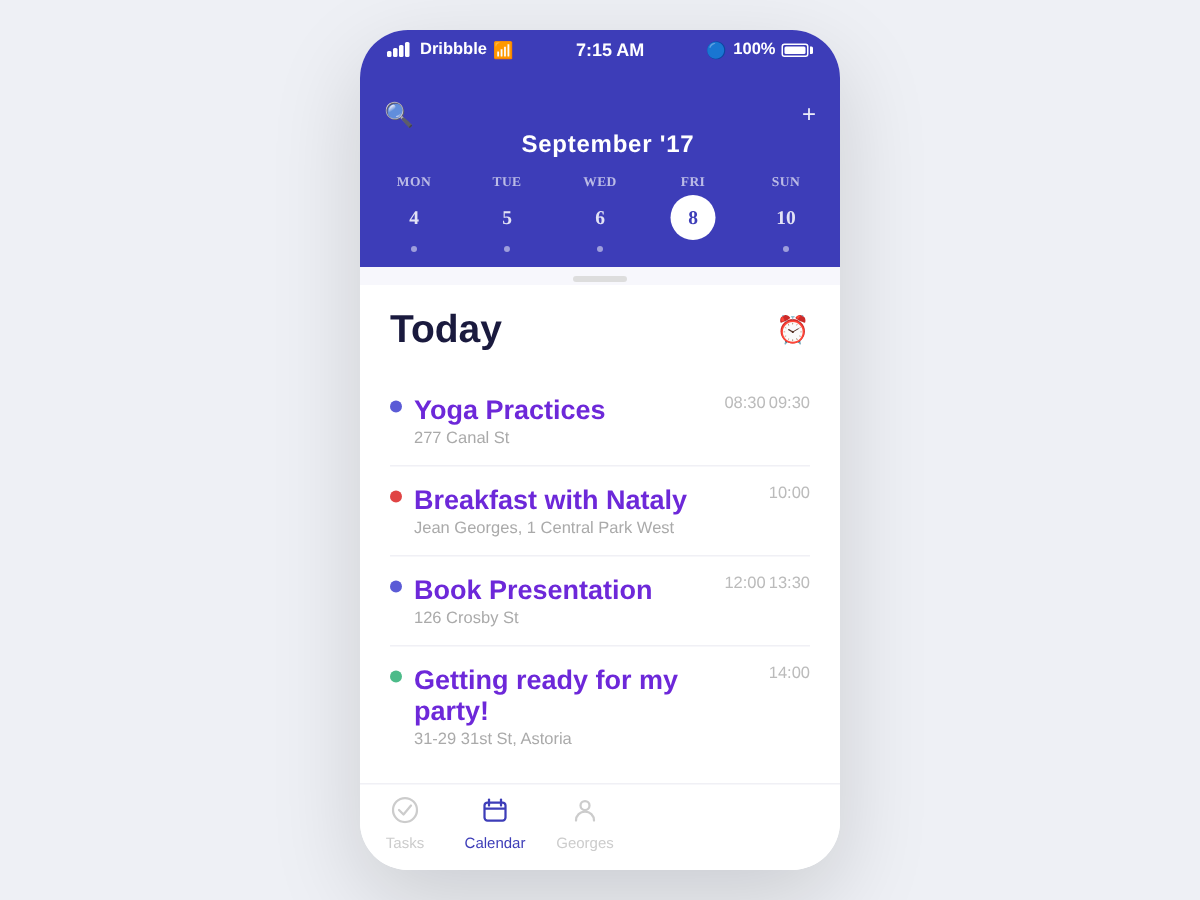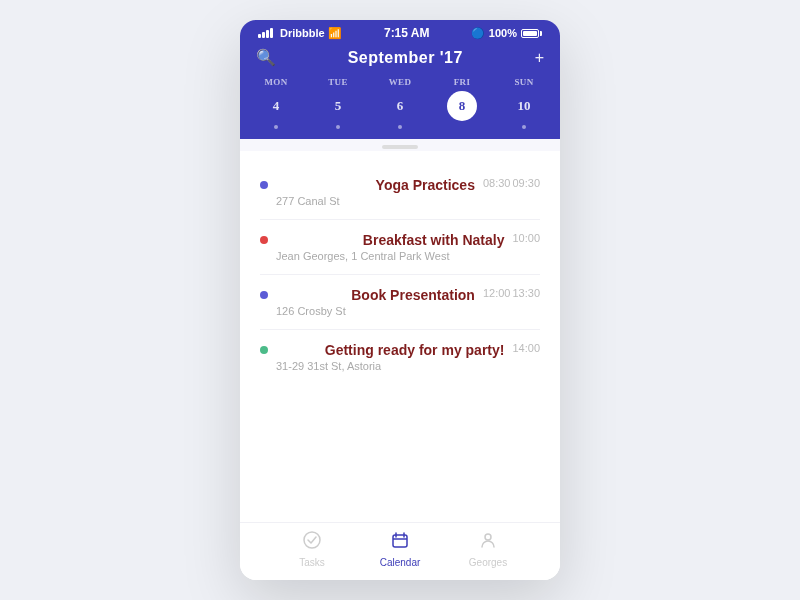--- a/index.html
+++ b/index.html
@@ -9,21 +9,21 @@
       justify-content: center;
       align-items: center;
       width: 800px;
       height: 600px;
       font-family: -apple-system, BlinkMacSystemFont, 'Segoe UI', sans-serif;
     }
     .phone {
       width: 320px;
       height: 560px;
       background: #fff;
-      border-radius: 16px;
+      border-radius: 32px;
       overflow: hidden;
       box-shadow: 0 20px 60px rgba(0,0,0,0.15);
       display: flex;
       flex-direction: column;
     }
     
     .status-bar {
       background: #3d3db8;
       display: flex;
       justify-content: space-between;
@@ -79,20 +79,21 @@
     .header-row {
       display: flex;
       justify-content: space-between;
       align-items: center;
       margin-bottom: 10px;
     }
     .header-title {
       font-size: 16px;
       font-weight: 700;
       letter-spacing: 0.5px;
+      margin-top: 40px;
     }
     .header-icon {
       font-size: 16px;
       opacity: 0.9;
       cursor: pointer;
     }
     
     .week-row {
       display: flex;
       justify-content: space-between;
@@ -184,48 +185,46 @@
     .event-item:last-child { border-bottom: none; }
     .event-dot {
       width: 8px;
       height: 8px;
       border-radius: 50%;
       margin-top: 4px;
       flex-shrink: 0;
     }
     .event-info { flex: 1; }
     .event-title {
-      font-size: 14px;
+      font-size: 18px;
       font-weight: 700;
-      color: #7f1d1d;
+      color: #6d28d9;
       margin-bottom: 2px;
-      text-align: right;
     }
     .event-location {
       font-size: 11px;
       color: #aaa;
     }
     .event-times {
       display: flex;
       align-items: flex-end;
       gap: 2px;
     }
     .event-time {
       font-size: 11px;
       color: #bbb;
       font-weight: 500;
     }
     
     .bottom-nav {
       background: #fff;
       border-top: 1px solid #f0f0f5;
       display: flex;
-      justify-content: center;
+      justify-content: flex-start;
       padding: 8px 0 12px;
-      gap: 28px;
     }
     .nav-item {
       display: flex;
       flex-direction: column;
       align-items: center;
       gap: 3px;
       cursor: pointer;
       min-width: 60px;
     }
     .nav-icon {
@@ -302,20 +301,24 @@
           <div class="day-dot"></div>
         </div>
       </div>
   </div>
 
   <div class="scroll-indicator">
     <div class="scroll-pill"></div>
   </div>
 
   <div class="main-content">
+    <div class="today-row">
+      <span class="today-label">Today</span>
+      <span class="clock-icon">⏰</span>
+    </div>
     <div class="event-list" id="event-list">
         <div class="event-item">
           <div class="event-dot" style="background: rgb(91, 91, 214);"></div>
           <div class="event-info">
             <div class="event-title">Yoga Practices</div>
             <div class="event-location">277 Canal St</div>
           </div>
           <div class="event-times">
             <div class="event-time">08:30</div>
             <div class="event-time">09:30</div>

